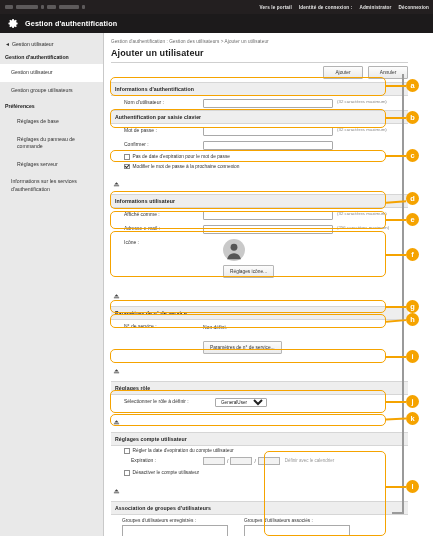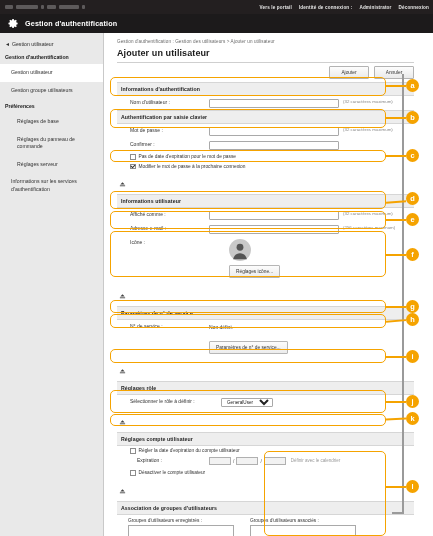--- a/index.html
+++ b/index.html
@@ -55,21 +55,21 @@
     padding: 4px 4px 4px 5px; font-weight: bold; font-size: 5.2px; color: #1a1a1a;
   }
   .side-item {
     padding: 5px 4px 5px 11px; font-size: 5.2px; color: #333; line-height: 1.45;
   }
   .side-item.active { background: #ffffff; }
   .side-item.sub { padding-left: 17px; }
 
   
   .content {
-    position: absolute; left: 110px; top: 33px; width: 313px; height: 503px;
+    position: absolute; left: 104px; top: 33px; width: 313px; height: 503px;
     background: #ffffff; padding: 6px 9px 0 7px; overflow: hidden;
   }
   .breadcrumb { font-size: 4.6px; color: #6a6a6a; letter-spacing: 0.1px; margin-bottom: 4px; }
   .page-title {
     font-size: 9px; font-weight: bold; color: #1a1a1a; letter-spacing: 0.1px;
     padding-bottom: 4px; border-bottom: 1px solid #cfcfcf; margin-bottom: 3px;
   }
   .action-row { display: flex; justify-content: flex-end; gap: 5px; margin-bottom: 3px; }
   .btn {
     border: 1px solid #b3b3b3; background: linear-gradient(#fdfdfd,#eaeaea);

